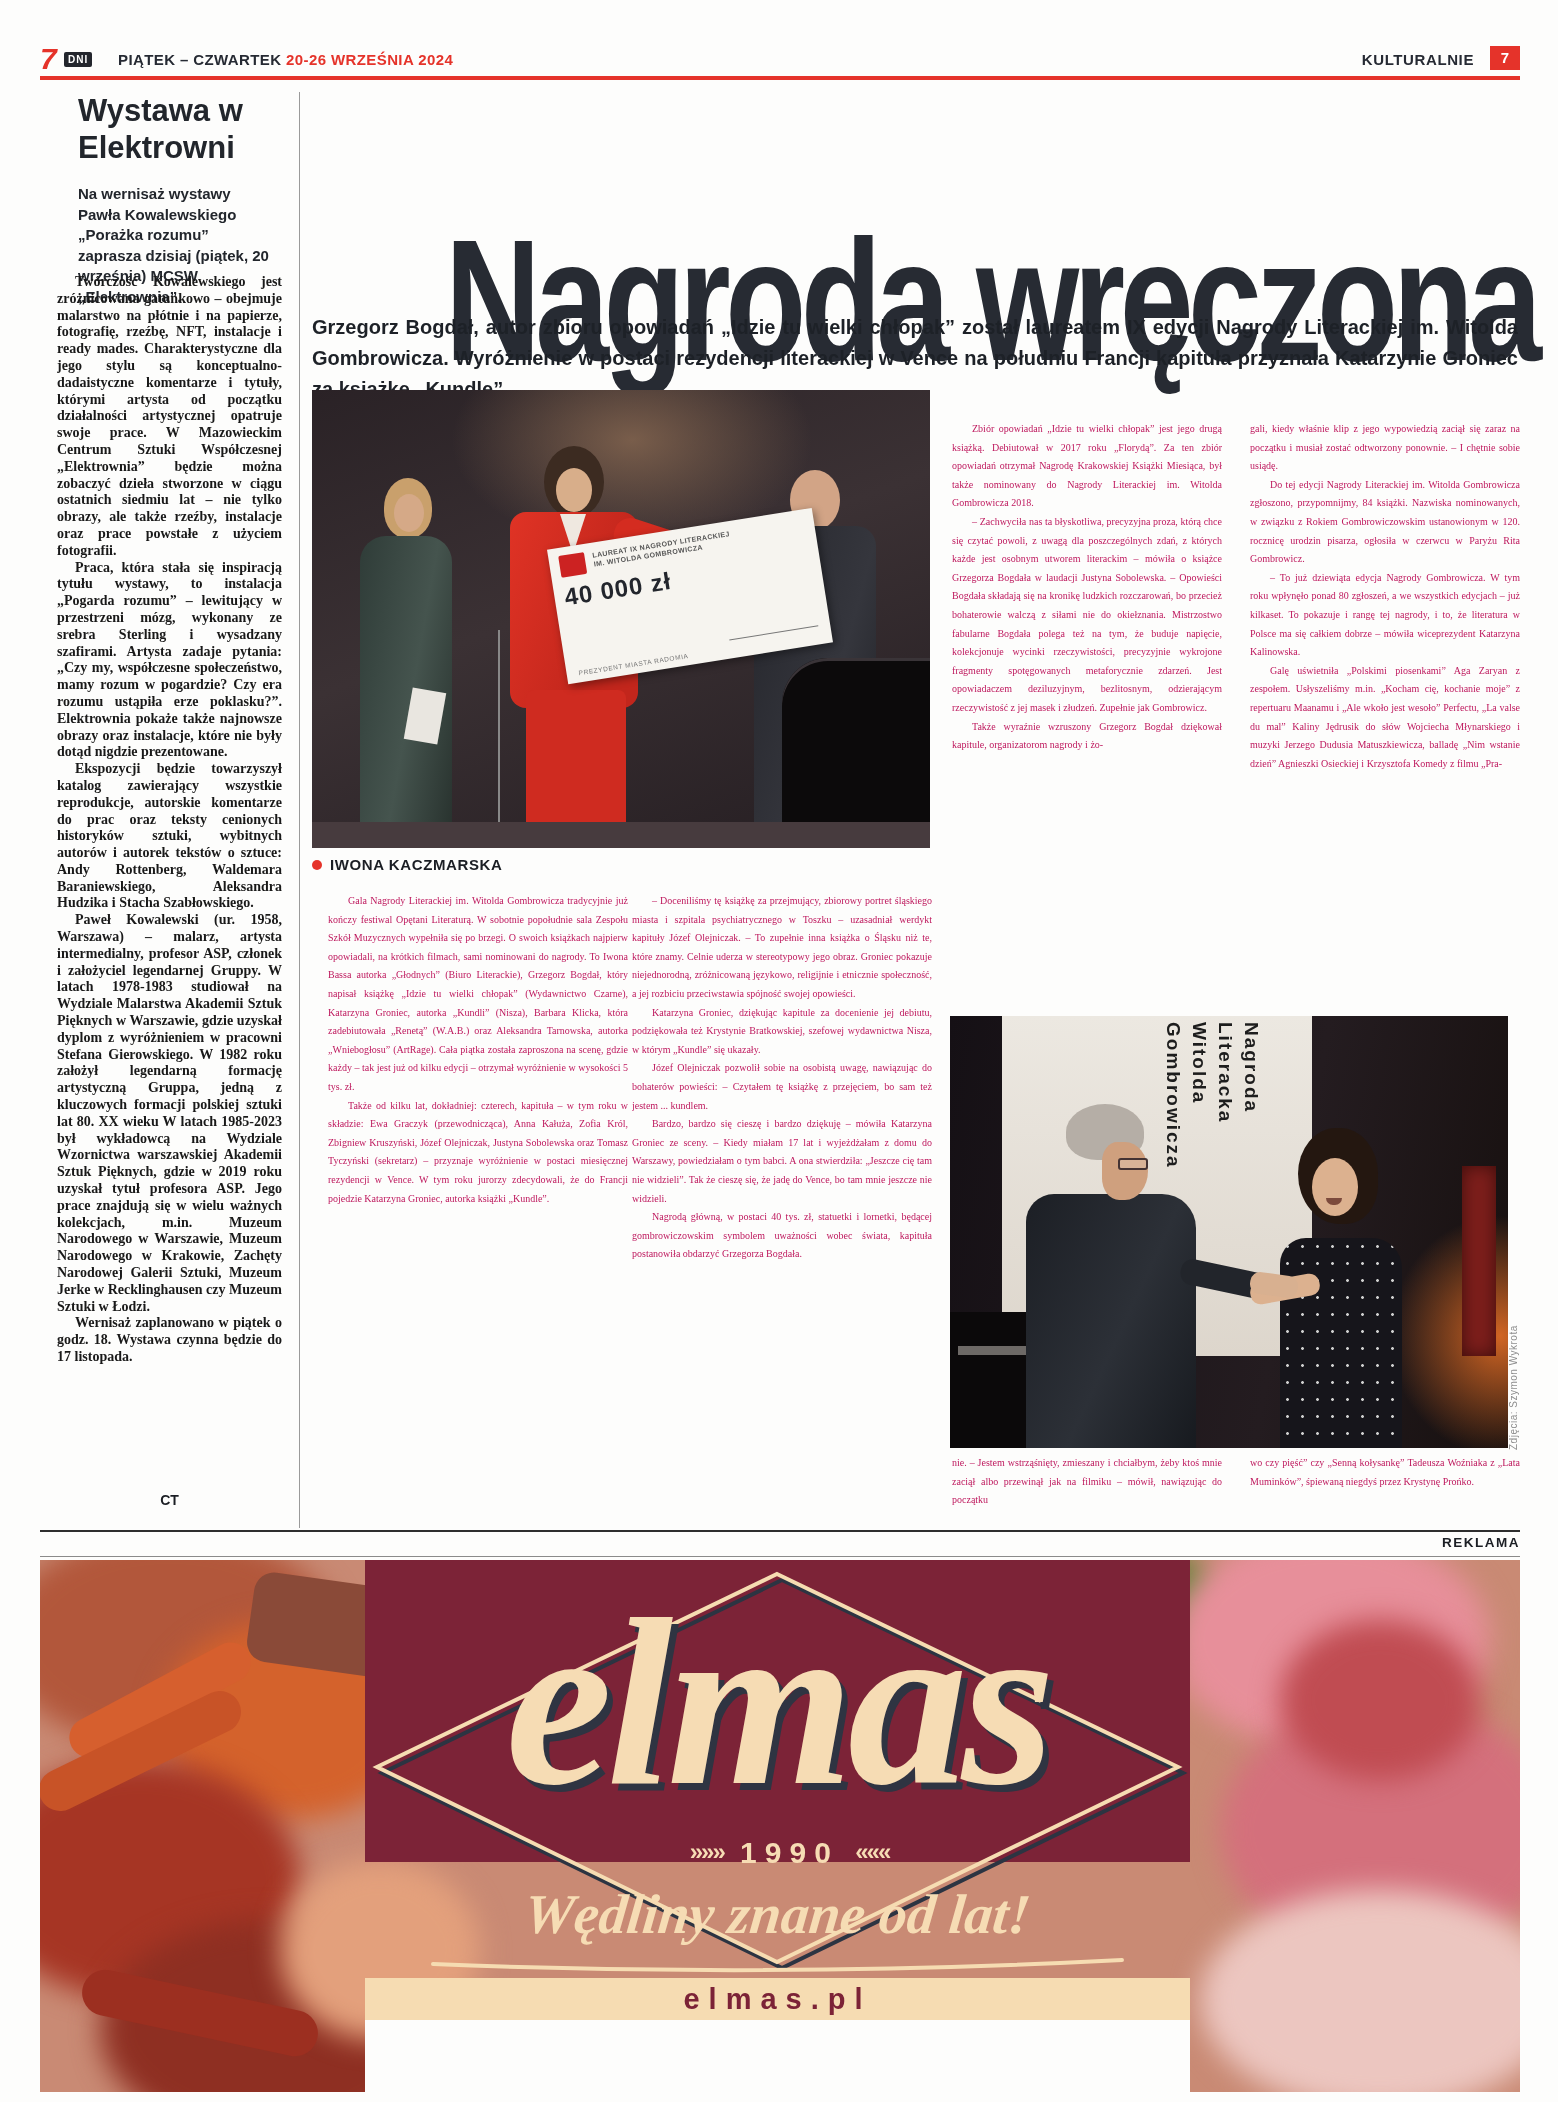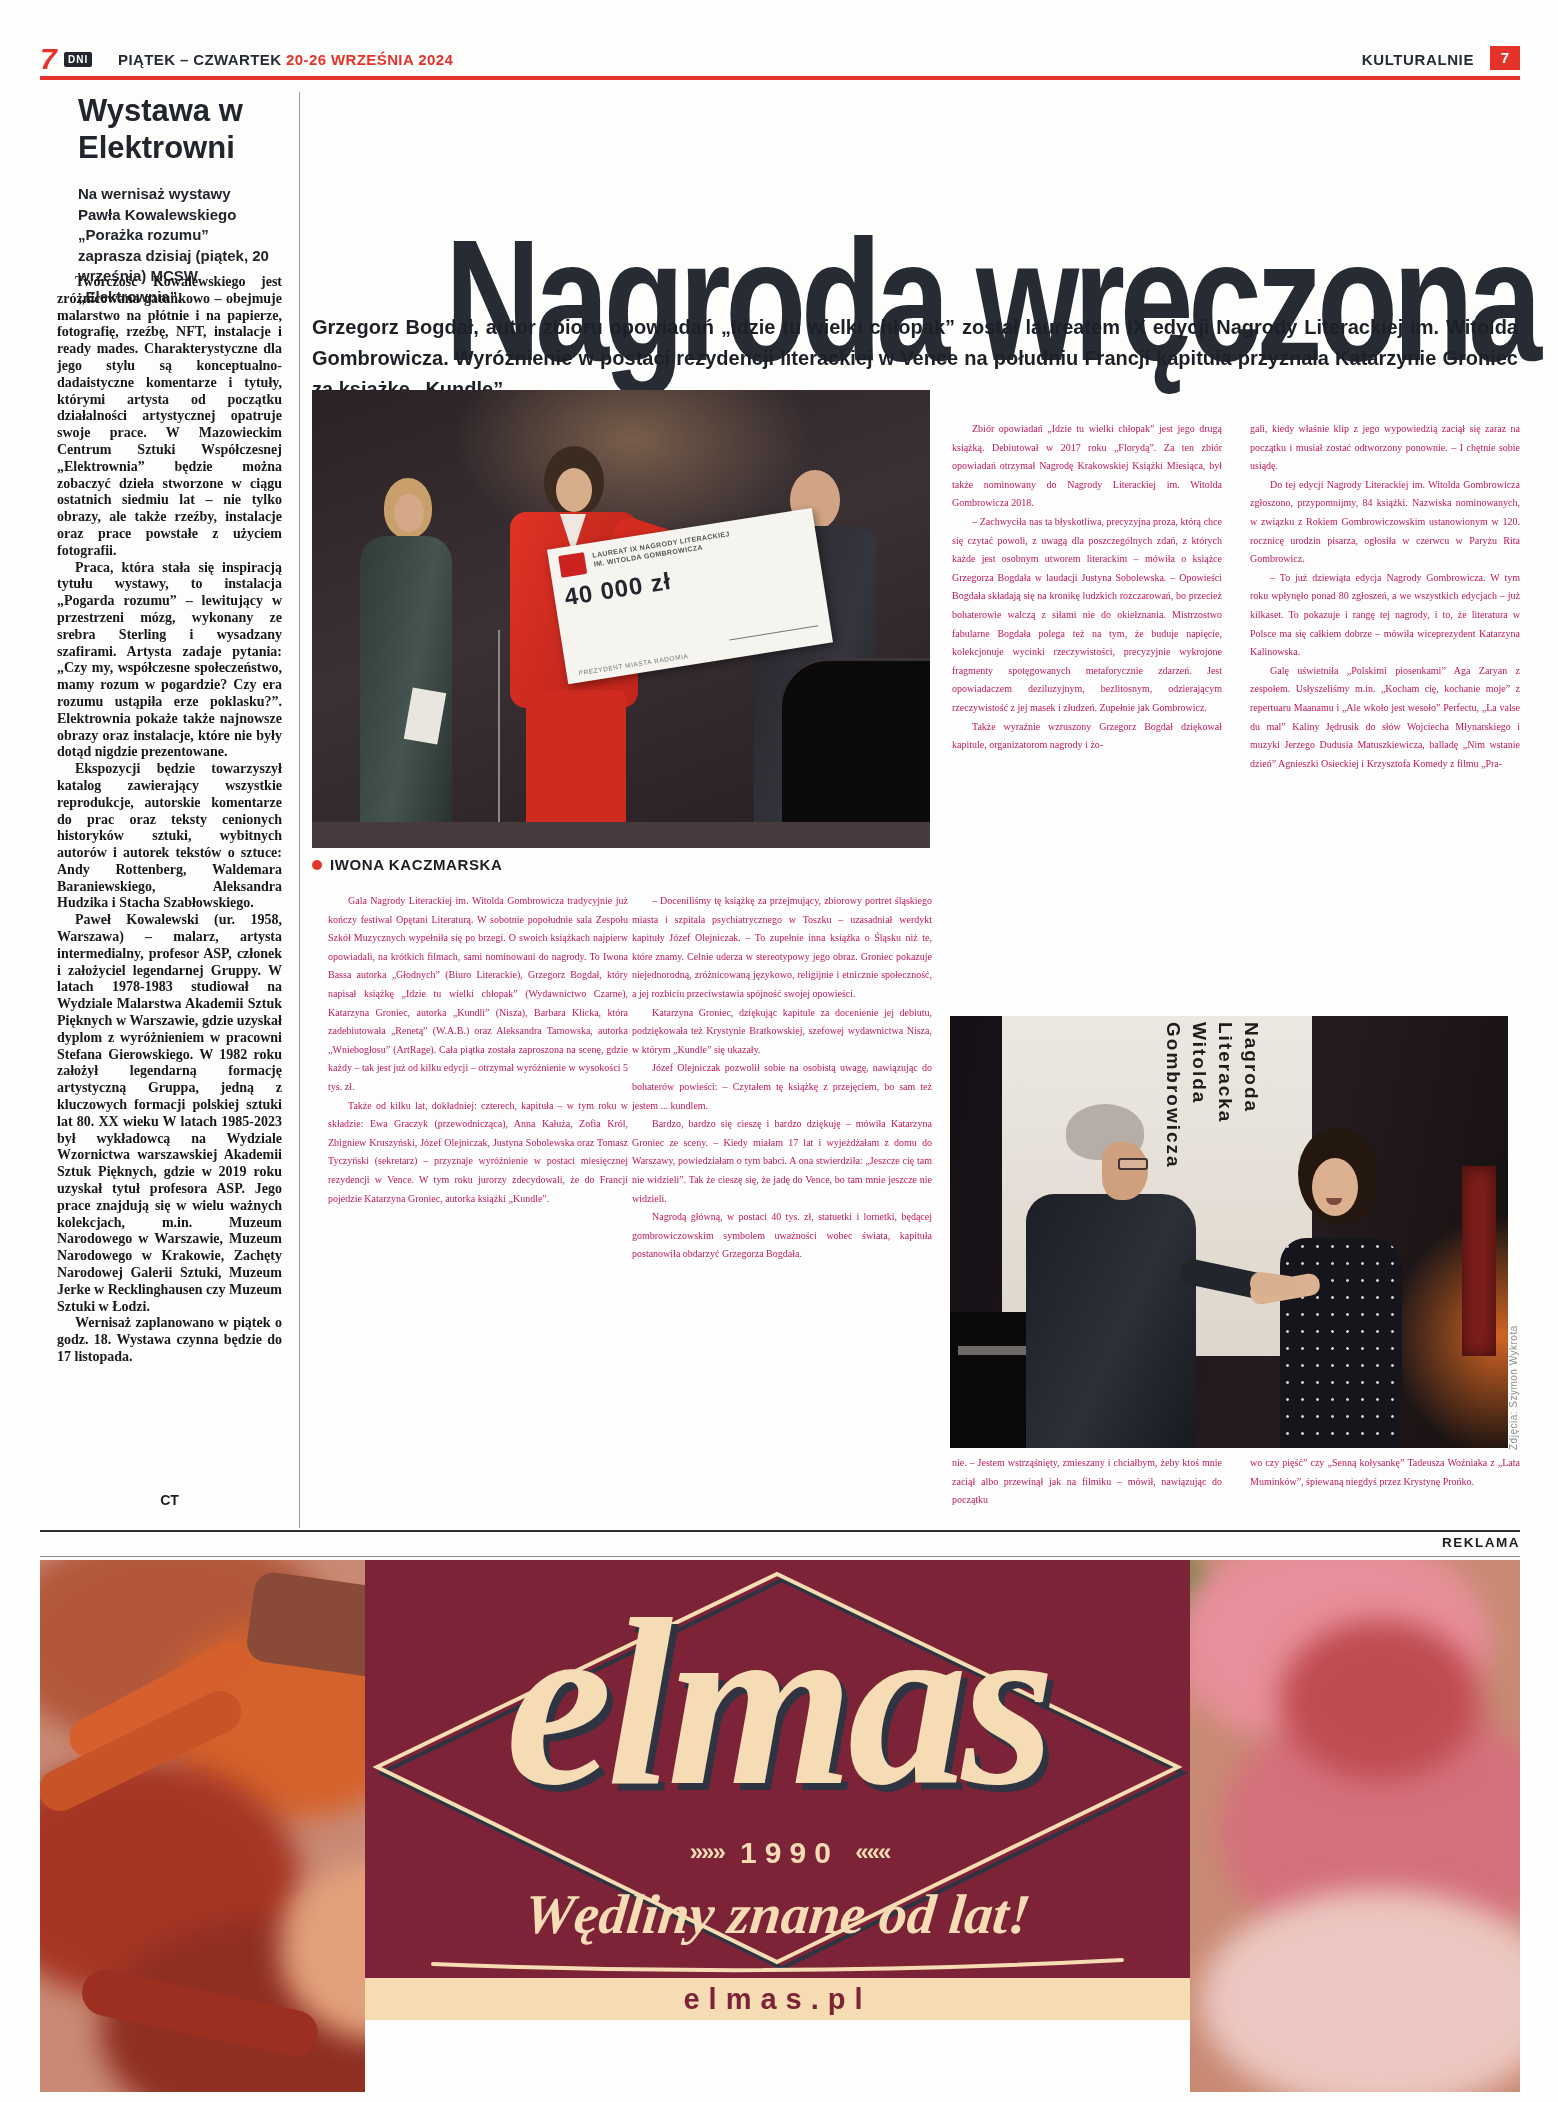--- a/index.html
+++ b/index.html
@@ -108,21 +108,21 @@
   .p2-arm-woman{position:absolute;left:300px;top:262px;width:70px;height:22px;border-radius:10px;background:#dcb18f;transform:rotate(-10deg);}
   .p2-glow{position:absolute;left:440px;top:200px;width:220px;height:240px;border-radius:50%;
            background:radial-gradient(closest-side,#ff7a28cc,#ff7a2800);}
   .p2-banner{position:absolute;left:512px;top:150px;width:34px;height:190px;background:#7e1f1c;box-shadow:inset 0 0 18px #3c0d0b;}
   .p2-piano{position:absolute;left:0;top:296px;width:210px;height:136px;background:#0b090a;border-radius:0 30px 0 0;}
   .p2-keys{position:absolute;left:8px;top:330px;width:110px;height:9px;background:#cfcac2;opacity:.5;}
   
   .ad{position:absolute;left:40px;top:1560px;width:1480px;height:532px;overflow:hidden;background:#c98a74;}
   .blob{position:absolute;border-radius:50%;filter:blur(14px);}
   .sausage{position:absolute;border-radius:30px;}
-  .ad-panel{position:absolute;left:325px;top:0;width:825px;height:418px;background:#7c2337;}
+  .ad-panel{position:absolute;left:325px;top:0;width:825px;height:302px;background:#7c2337;}
   .ad-diamond{position:absolute;left:0;top:0;width:825px;height:418px;}
   .ad-brand{position:absolute;left:0;top:22px;width:825px;text-align:center;
             font-family:"Liberation Serif",serif;font-style:italic;font-weight:bold;
             font-size:240px;line-height:240px;color:#f6dcb4;text-shadow:6px 7px 0 #2f3442;letter-spacing:-6px;}
   .ad-year{position:absolute;left:0;top:276px;width:825px;text-align:center;color:#f6dcb4;
            font-size:30px;letter-spacing:8px;font-weight:bold;padding-left:12px;}
   .ad-year .orn{font-size:24px;letter-spacing:-2px;position:relative;top:-3px;color:#f6dcb4;}
   .ad-tagline{position:absolute;left:0;top:322px;width:825px;text-align:center;
               font-family:"Liberation Serif",serif;font-style:italic;font-weight:bold;
               font-size:56px;color:#f6dcb4;transform:skewX(-6deg);}

